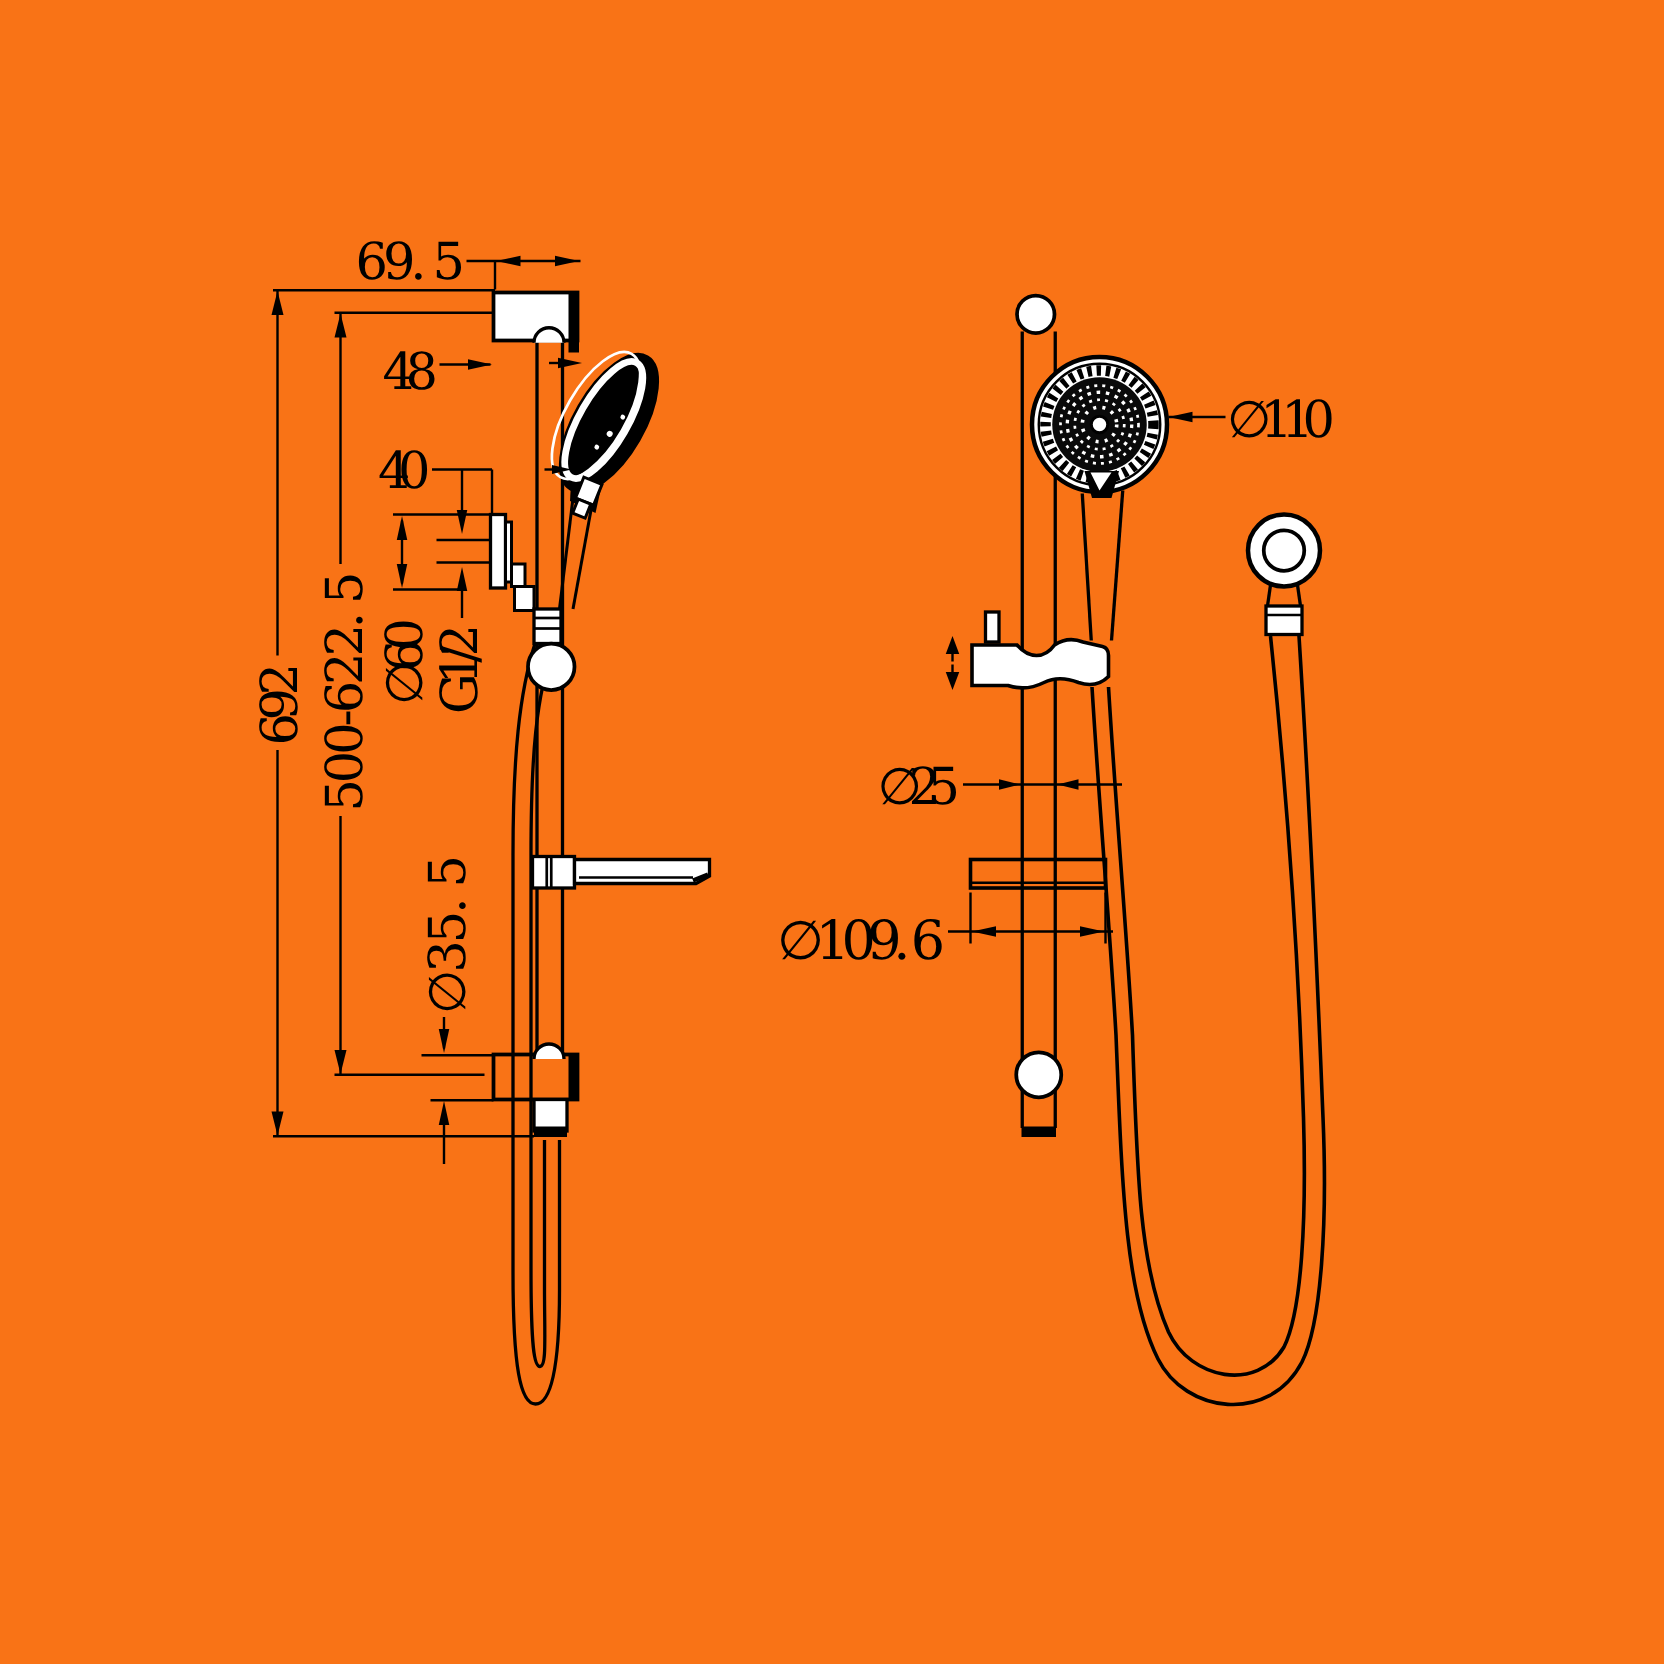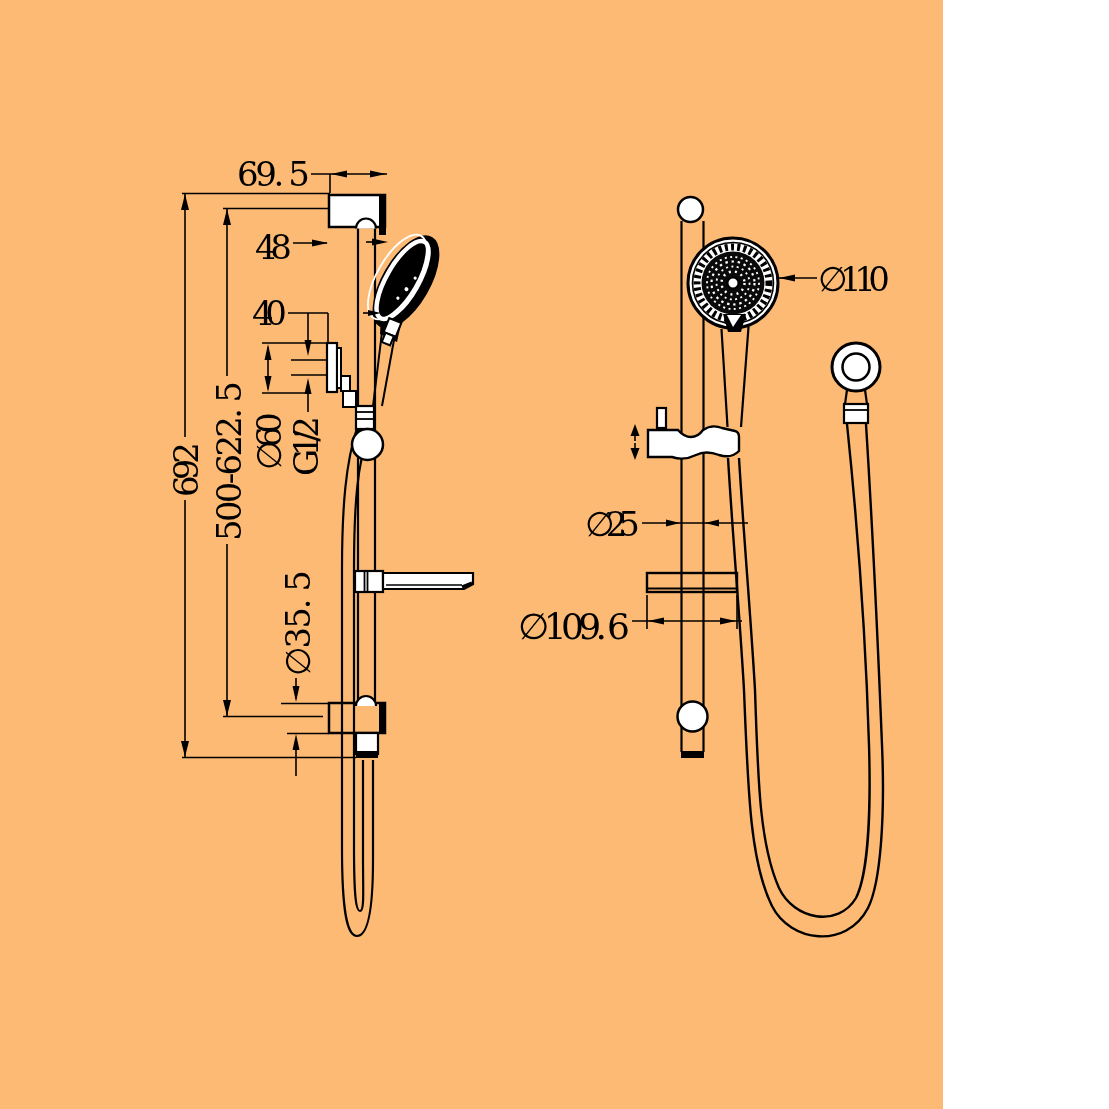--- a/index.html
+++ b/index.html
@@ -1,16 +1,16 @@
 <!DOCTYPE html>
 <html><head>
 <meta charset="utf-8">
 <style>
   html,body{margin:0;padding:0;background:#ffffff;}
-  .canvas-wrap{width:943px;height:1109px;background:#fdba74;overflow:hidden;}
+  .canvas-wrap{width:1109px;height:1109px;background:#f97316;overflow:hidden;}
   svg{display:block;}
   .ln{stroke:#000;fill:none;}
   .t{font-family:"DejaVu Serif", serif;fill:#000;}
   .dim{stroke:#000;stroke-width:1.6;fill:none;}
   .arr{fill:#000;stroke:none;}
   .wfill{fill:#ffffff;stroke:#000;}
 </style>
 </head>
 <body>
 

